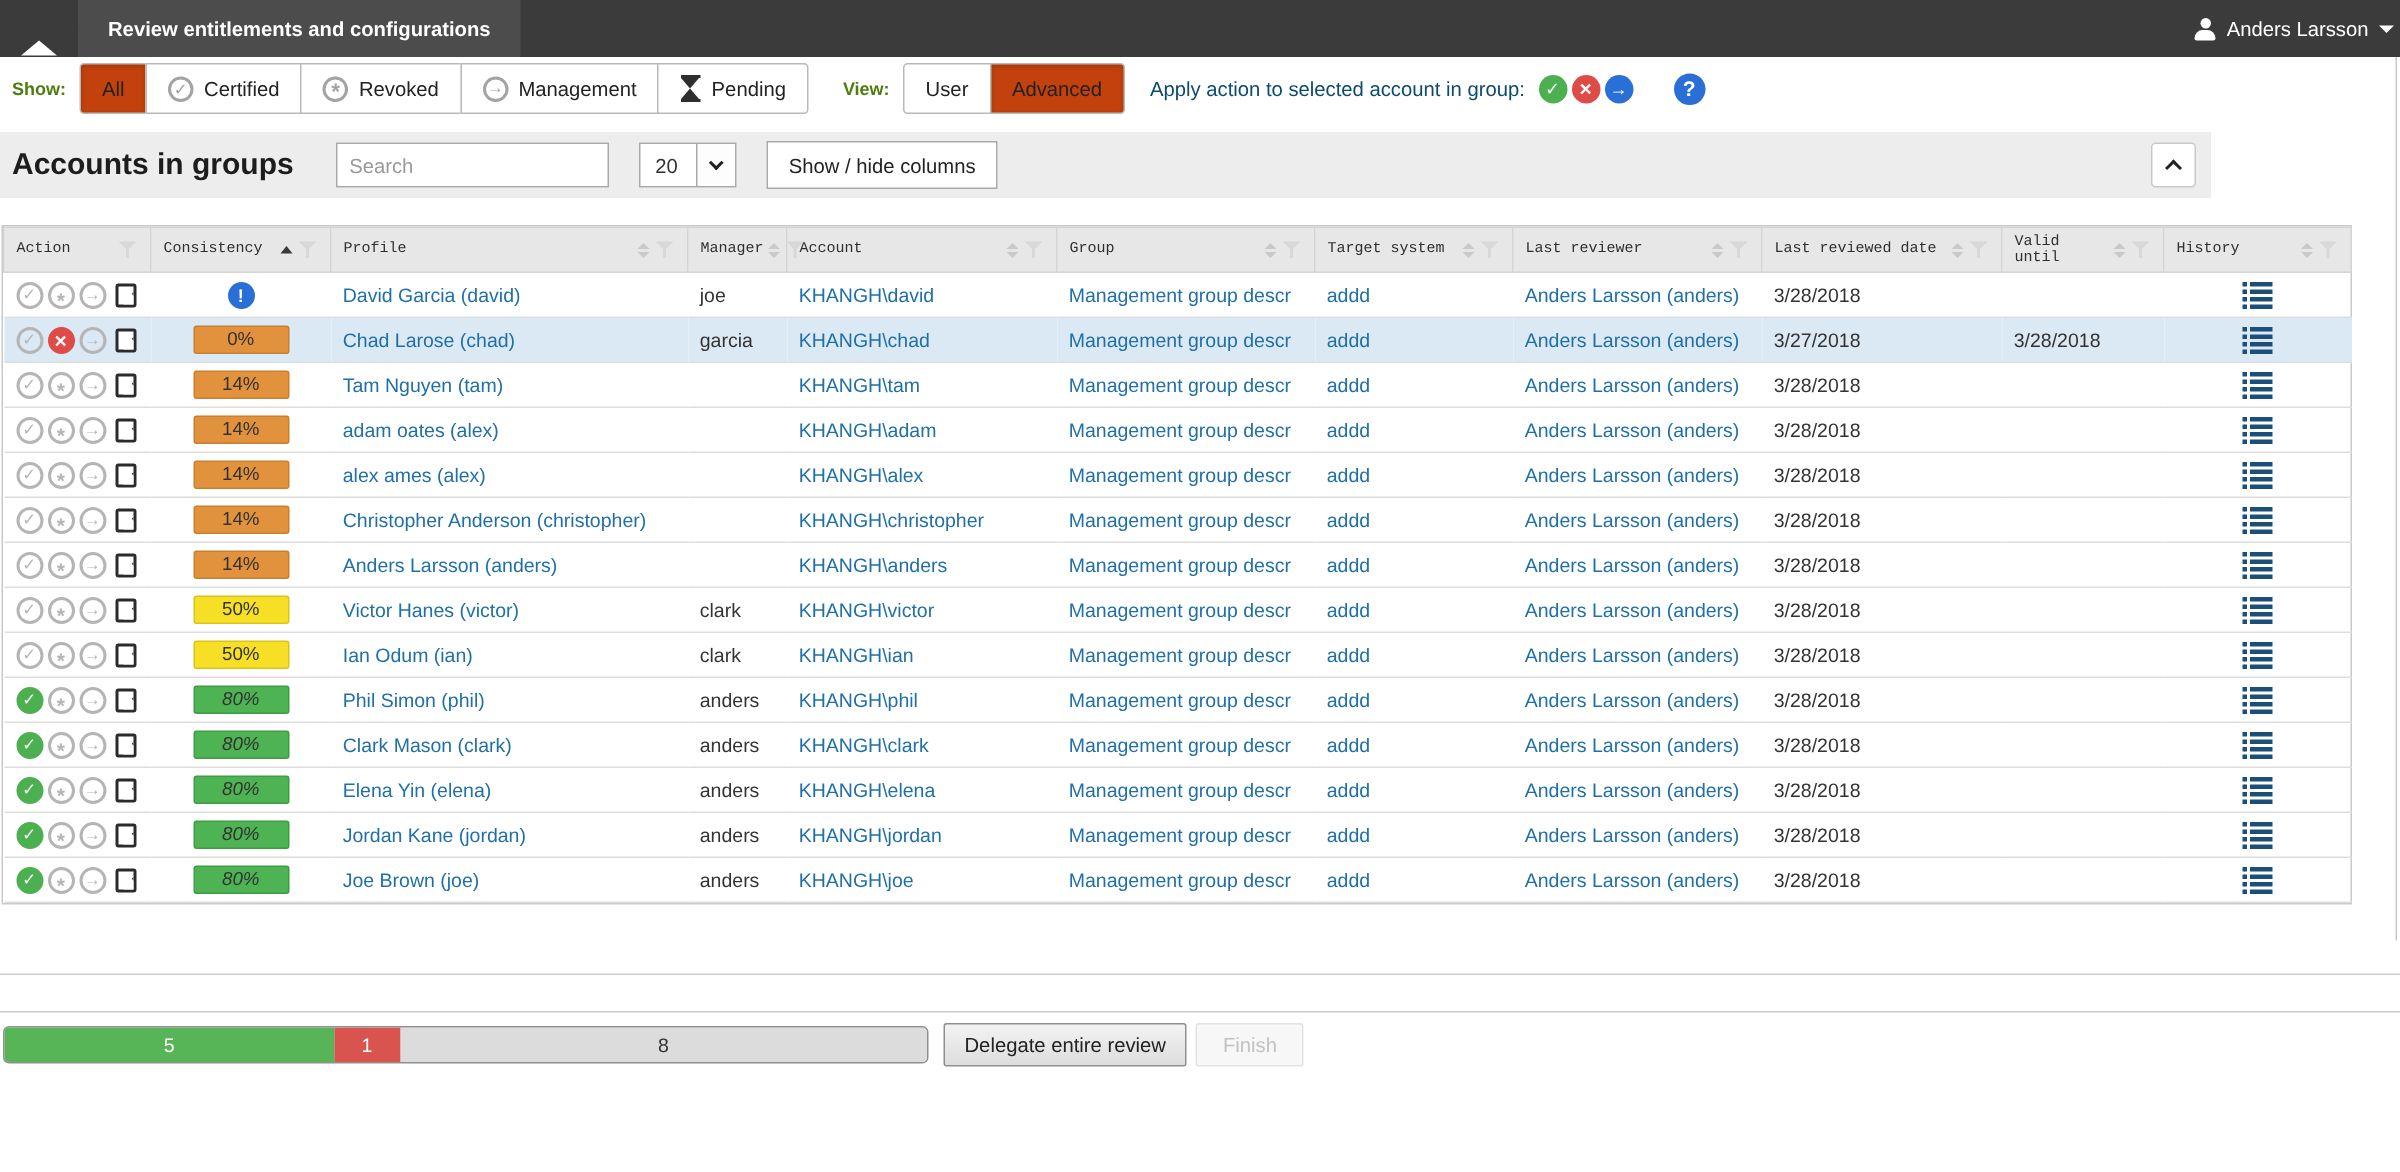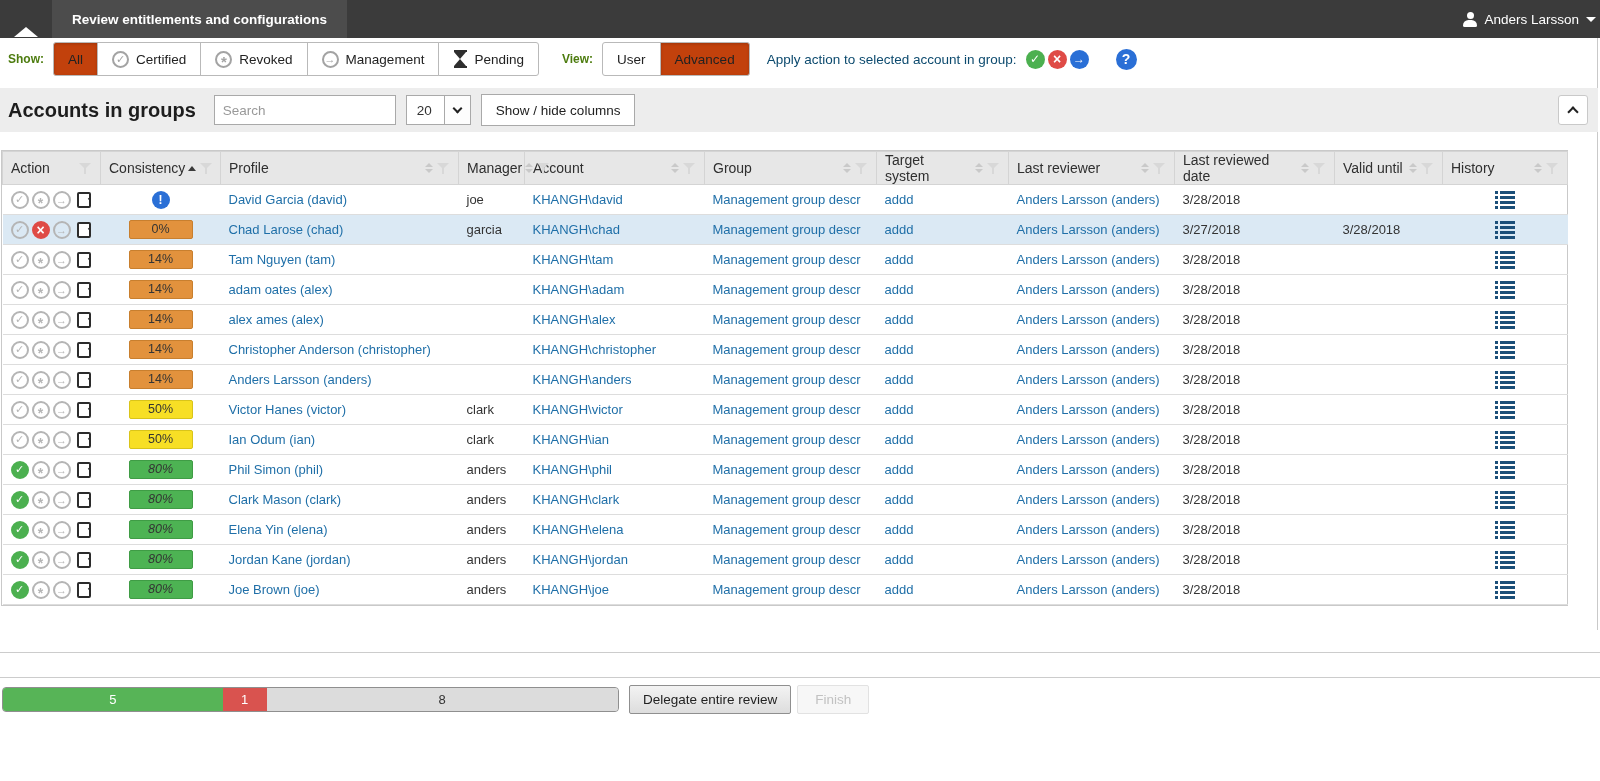--- a/index.html
+++ b/index.html
@@ -42,36 +42,36 @@
   .hg-tu { width:0; height:0; border-left:6px solid transparent; border-right:6px solid transparent; border-bottom:7px solid #2e2e2e; }
   .apply-lbl { font-size:13.5px; color:#0c4a6e; margin-left:8px; }
   .apply-icons { display:flex; align-items:center; gap:3px; }
   .ap { width:19px; height:19px; border-radius:50%; color:#fff; display:inline-flex; align-items:center; justify-content:center; font-weight:bold; font-size:12px; cursor:pointer; }
   .ap-g { background:#4cb050; }
   .ap-r { background:#df4b46; font-size:14px; }
   .ap-b { background:#2a6fd6; }
   .help-ic { width:21px; height:21px; border-radius:50%; background:#2a6fd6; color:#fff; font-weight:bold; font-size:14px; display:inline-flex; align-items:center; justify-content:center; margin-left:18px; cursor:pointer; }
 
   
-  .panel-bar { height:44px; background:#ededed; display:flex; align-items:center; gap:10px; padding:0 10px 0 8px; width:1598px; }
+  .panel-bar { height:44px; background:#ededed; display:flex; align-items:center; gap:20px; padding:0 10px 0 8px; width:1474px; }
   .panel-title { font-size:20px; font-weight:bold; color:#1d1d1d; margin:0 8px 0 0; }
   .search { width:182px; height:30px; border:1px solid #a9a9a9; padding:0 8px; font-size:13.5px; font-family:inherit; color:#333; }
   .search::placeholder { color:#999; }
   .sel { display:inline-flex; align-items:center; height:30px; border:1px solid #a9a9a9; background:#fff; cursor:pointer; }
   .sel-val { padding:0 12px 0 10px; font-size:13.5px; }
   .sel-btn { width:26px; align-self:stretch; border-left:1px solid #a9a9a9; display:flex; align-items:center; justify-content:center; background:#fdfdfd; }
   .chev-d { width:7px; height:7px; border-right:2px solid #222; border-bottom:2px solid #222; transform:rotate(45deg); margin-top:-3px; }
   .cols-btn { height:32px; padding:0 14px; background:#fff; border:1px solid #a9a9a9; font-size:13.5px; font-family:inherit; color:#222; cursor:pointer; }
   .collapse-btn { margin-left:auto; width:30px; height:30px; background:#fff; border:1px solid #c9c9c9; border-radius:3px; display:flex; align-items:center; justify-content:center; cursor:pointer; }
   .chev-u { width:8px; height:8px; border-left:2px solid #222; border-top:2px solid #222; transform:rotate(45deg); margin-top:3px; }
 
   
   .table-wrap { width:1567px; margin:18px 0 0 1px; border:1px solid #c9c9c9; background:#fff; }
   table { width:1565px; border-collapse:collapse; table-layout:fixed; }
-  thead th { background:#e7e7e7; border:1px solid #d4d4d4; height:30px; padding:0 8px; font-weight:normal; font-size:14px; color:#2f2f2f; text-align:left; cursor:pointer; }
+  thead th { background:#e7e7e7; border:1px solid #d4d4d4; height:30px; padding:0 8px; font-weight:normal; font-size:10px; color:#2f2f2f; text-align:left; cursor:pointer;font-family:Liberation Mono, monospace; }
   .th-in { display:flex; align-items:center; gap:3px; }
   .th-icons { margin-left:auto; display:flex; align-items:center; gap:4px; }
   .sortstack { display:flex; flex-direction:column; align-items:center; }
   .tri-u { width:0; height:0; border-left:4px solid transparent; border-right:4px solid transparent; border-bottom:4px solid #c9c9c9; }
   .tri-d { width:0; height:0; border-left:4px solid transparent; border-right:4px solid transparent; border-top:4px solid #c9c9c9; margin-top:2px; }
   .tri-dark { width:0; height:0; border-left:4px solid transparent; border-right:4px solid transparent; border-bottom:5px solid #3a3a3a; }
   .funnel { position:relative; width:13px; height:13px; display:inline-block; cursor:pointer; }
   .funnel::before { content:""; position:absolute; top:1px; left:0; border-left:6px solid transparent; border-right:6px solid transparent; border-top:6px solid #d8d8d8; }
   .funnel::after { content:""; position:absolute; top:6px; left:5px; width:2px; height:6px; background:#d8d8d8; }
   tbody td { border-bottom:1px solid #ddd; height:30px; padding:0 8px; font-size:13px; color:#333; }

